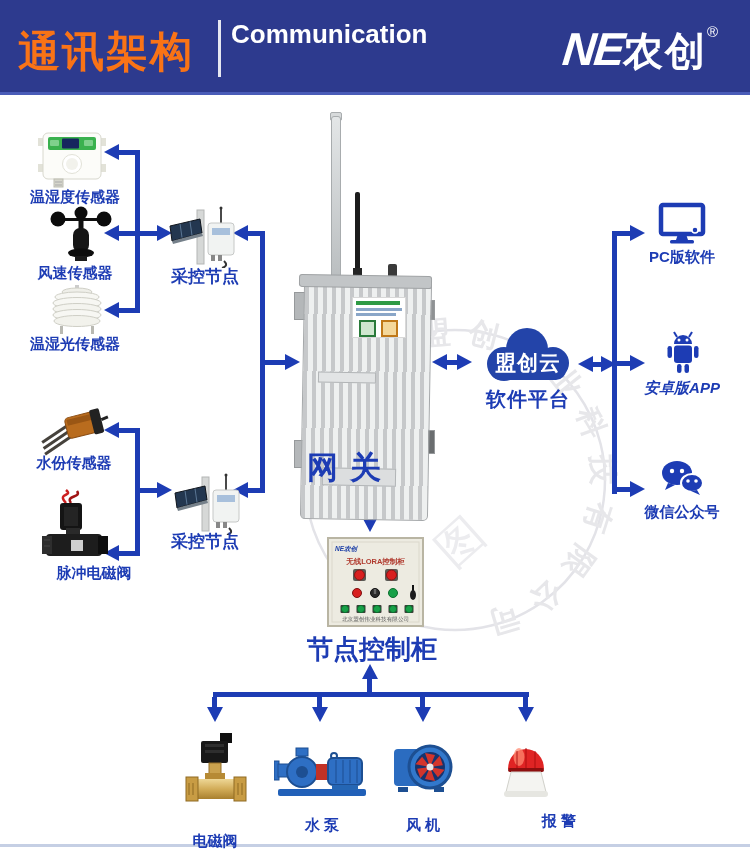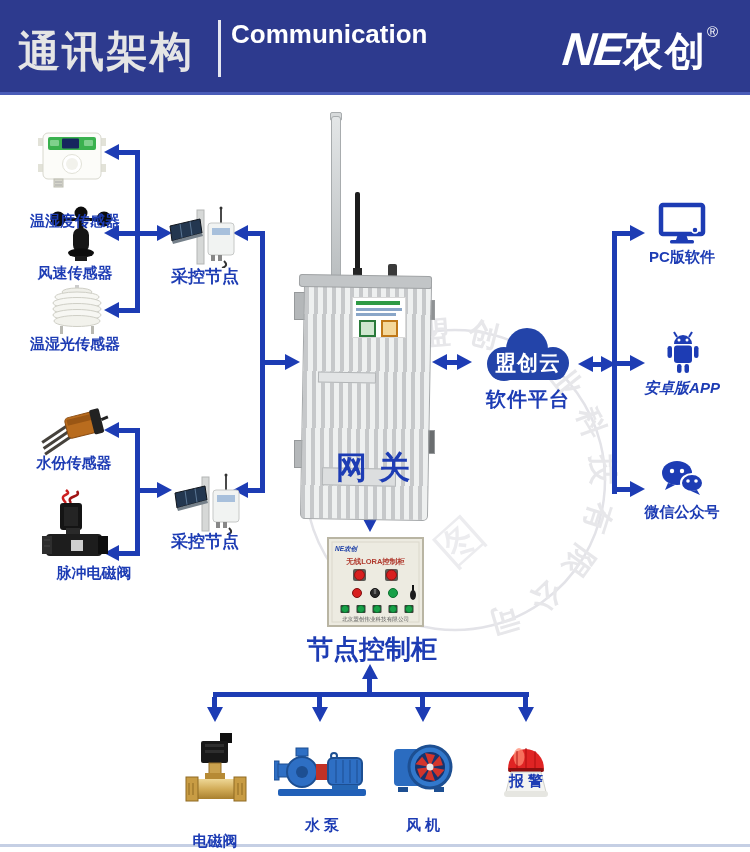--- a/index.html
+++ b/index.html
@@ -1,21 +1,21 @@
 <!DOCTYPE html>
 <html><head>
 <meta charset="utf-8">
 <style>
   html,body{margin:0;padding:0;background:#ffffff;}
   #stage{position:relative;width:750px;height:852px;overflow:hidden;background:#ffffff;
          font-family:"Liberation Sans","DejaVu Sans",sans-serif;}
   
   #hdr{position:absolute;left:0;top:0;width:750px;height:95px;background:#2d3a8e;}
   #hdr-bottom-line{position:absolute;left:0;top:92px;width:750px;height:3px;background:#4a5cb8;}
-  #title-zh{position:absolute;left:18px;top:24px;font-size:42px;font-weight:bold;color:#e5e5e5;letter-spacing:2px;}
+  #title-zh{position:absolute;left:18px;top:24px;font-size:42px;font-weight:bold;color:#f97316;letter-spacing:2px;}
   #divider{position:absolute;left:218px;top:20px;width:3px;height:57px;background:rgba(255,255,255,.88);}
   #title-en{position:absolute;left:231px;top:20px;color:#ffffff;font-size:26px;line-height:29px;font-weight:600;}
   #logo{position:absolute;left:563px;top:22px;color:#ffffff;white-space:nowrap;}
   #logo .mark{font-size:46px;font-weight:900;font-style:italic;display:inline-block;transform:skewX(-6deg);letter-spacing:-2px;}
   #logo .brand{font-size:40px;font-weight:600;letter-spacing:2px;}
   #logo .reg{font-size:15px;vertical-align:28px;}
   
   .lbl{position:absolute;color:#1d3cb4;font-weight:bold;text-align:center;z-index:10;}
   .s15{font-size:15px;} .s17{font-size:17px;}
   
@@ -38,21 +38,21 @@
   .gw-nub{position:absolute;left:388px;top:264px;width:9px;height:15px;background:#3a3a3a;border-radius:2px;z-index:7;}
   .gw-brkt{position:absolute;background:#b4b7b9;border:1px solid #96999b;z-index:6;}
   #gw-sticker{position:absolute;left:352px;top:297px;width:52px;height:39px;background:#ffffff;border:1px solid #d8d8d8;z-index:9;}
   #gw-sticker .tl1{position:absolute;left:3px;top:3px;width:44px;height:4px;background:#2f9a44;}
   #gw-sticker .tl2{position:absolute;left:3px;top:10px;width:46px;height:3px;background:#8aa6c8;}
   #gw-sticker .tl3{position:absolute;left:3px;top:15px;width:40px;height:3px;background:#8aa6c8;}
   #gw-sticker .qr1{position:absolute;left:6px;top:22px;width:13px;height:13px;background:#cfe6cf;border:2px solid #2a7a3a;}
   #gw-sticker .qr2{position:absolute;left:28px;top:22px;width:13px;height:13px;background:#f4d79a;border:2px solid #c07818;}
   #gw-slot{position:absolute;left:318px;top:372px;width:56px;height:9px;background:#e2e4e5;border:1px solid #b2b5b7;z-index:8;transform:rotate(1deg);}
   #gw-slot2{position:absolute;left:322px;top:468px;width:72px;height:16px;background:#dcdedf;border:1px solid #b2b5b7;z-index:8;transform:rotate(1deg);}
-  #gw-label{position:absolute;left:299px;top:447px;width:160px;text-align:center;font-size:31px;font-weight:bold;color:#1d3cb4;letter-spacing:12px;z-index:10;}
+  #gw-label{position:absolute;left:307px;top:447px;width:160px;font-size:31px;font-weight:bold;color:#1d3cb4;letter-spacing:12px;z-index:10;}
   
   #cloud-name{position:absolute;left:488px;top:349px;width:80px;text-align:center;color:#ffffff;font-size:21px;font-weight:bold;z-index:9;letter-spacing:1px;}
   #cloud-sub{position:absolute;left:477px;top:386px;width:102px;text-align:center;color:#1d3cb4;font-size:20px;font-weight:bold;z-index:9;letter-spacing:1px;}
   #cab-label{position:absolute;left:296px;top:632px;width:152px;text-align:center;font-size:26px;font-weight:bold;color:#1d3cb4;z-index:10;}
   #wm{position:absolute;left:293px;top:318px;width:324px;height:324px;z-index:5;transform:rotate(-14deg);pointer-events:none;}
   #footer-line{position:absolute;left:0;top:844px;width:750px;height:3px;background:#c5cfe4;}
 </style>
 </head>
 <body>
 
@@ -88,21 +88,21 @@
     <rect x="12" y="9" width="48" height="13" rx="2" fill="#3ab14e"></rect>
     <rect x="26" y="10.5" width="17" height="10" rx="1" fill="#16265e"></rect>
     <rect x="14" y="12" width="9" height="6" rx="1" fill="#7fd18c"></rect>
       <rect x="48" y="12" width="9" height="6" rx="1" fill="#7fd18c"></rect>
     <circle cx="36" cy="36" r="9.5" fill="#ffffff" stroke="#e2e2d8"></circle>
       <circle cx="36" cy="36" r="6" fill="#f2f2ec"></circle>
     <rect x="18" y="51" width="9" height="8" fill="#d6d6cc" stroke="#bdbdb2"></rect>
     <line x1="19" y1="54" x2="26" y2="54" stroke="#aaa"></line>
       <line x1="19" y1="57" x2="26" y2="57" stroke="#aaa"></line>
   </svg>
-  <div class="lbl s15" style="left:0px;top:188px;width:150px;margin-top:24px;">温湿度传感器</div>
+  <div class="lbl s15" style="left:0px;top:188px;width:150px;">温湿度传感器</div>
 
   <svg class="dev" style="left:48px;top:206px;" width="66" height="58" viewBox="0 0 66 58">
     <rect x="6" y="12" width="54" height="3" fill="#0f0f0f"></rect>
     <circle cx="10" cy="13" r="7.5" fill="#0c0c0c"></circle>
       <circle cx="56" cy="13" r="7.5" fill="#0c0c0c"></circle>
       <circle cx="33" cy="7" r="6.5" fill="#0c0c0c"></circle>
     <rect x="30.5" y="15" width="5" height="8" fill="#111"></rect>
     <rect x="25" y="22" width="16" height="24" rx="7" fill="#161616"></rect>
     <ellipse cx="33" cy="47" rx="13" ry="4.5" fill="#0d0d0d"></ellipse>
     <rect x="27" y="50" width="12" height="5" fill="#1a1a1a"></rect>
@@ -399,16 +399,16 @@
   <svg class="dev" style="left:501px;top:735px;" width="50" height="64" viewBox="0 0 50 64">
     <path d="M7 34 a18 20 0 0 1 36 0 z" fill="#e02424"></path>
     <ellipse cx="18" cy="22" rx="5.5" ry="9" fill="#ff8a70" opacity=".75"></ellipse>
     <line x1="16" y1="16" x2="16" y2="33" stroke="#a80e0e" stroke-width="1.5" opacity=".6"></line>
     <line x1="25" y1="13" x2="25" y2="33" stroke="#a80e0e" stroke-width="1.5" opacity=".6"></line>
     <line x1="34" y1="16" x2="34" y2="33" stroke="#a80e0e" stroke-width="1.5" opacity=".6"></line>
     <rect x="7" y="33" width="36" height="4" rx="2" fill="#8e0f0f"></rect>
     <path d="M10 37 L40 37 L45 57 L5 57 Z" fill="#f4f4f1" stroke="#d0d0ca"></path>
     <rect x="3" y="56" width="44" height="6" rx="3" fill="#e6e6e1"></rect>
   </svg>
-  <div class="lbl s15" style="left:476px;top:772px;width:100px;">报 警</div>
+  <div class="lbl s15" style="left:476px;top:812px;width:100px;text-align:right;">报 警</div>
 
   <div id="footer-line"></div>
 </div>
 
 </body></html>

